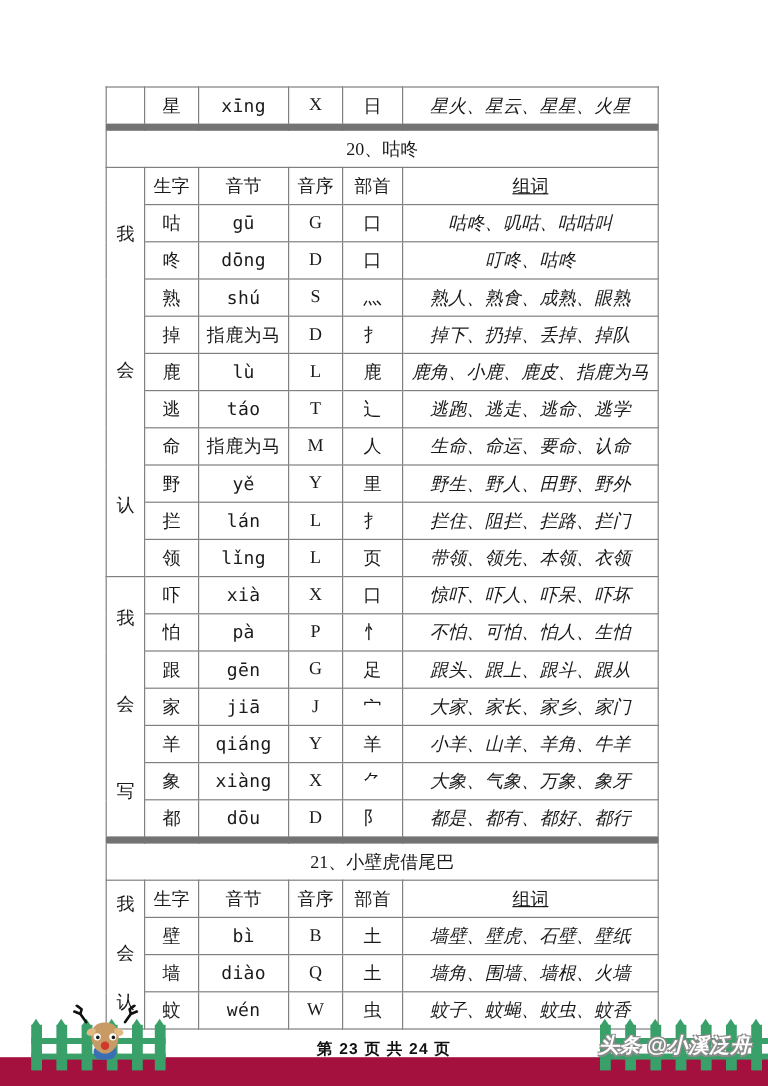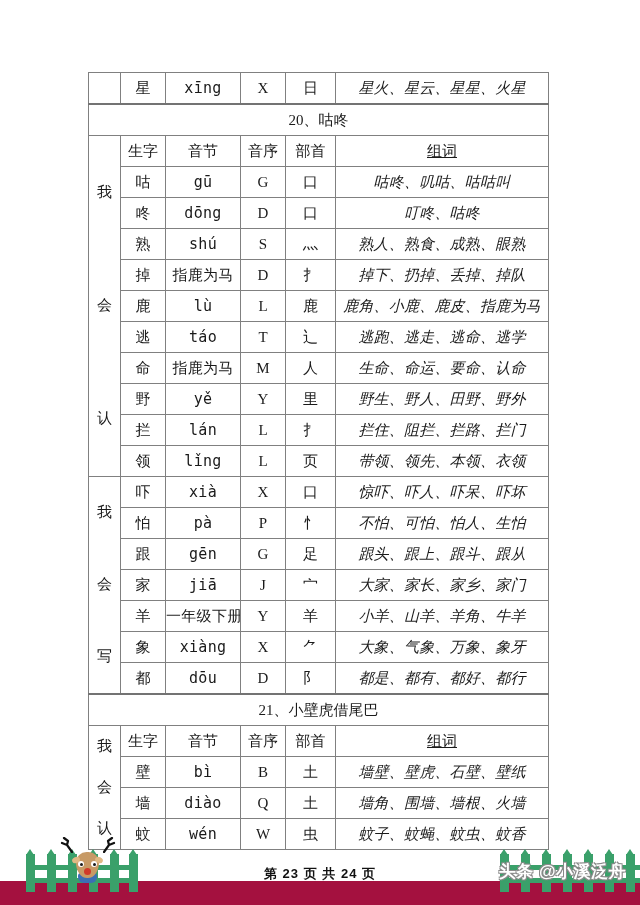--- a/index.html
+++ b/index.html
@@ -116,21 +116,21 @@
     font-style: italic;
   }
   td.words-head {
     text-align: center;
     padding-left: 0;
     color: #2222c4;
     font-size: 14px;
     text-decoration: underline;
   }
   tr.thick-top > td {
-    border-top: 2px solid #737373;
+    border-top: 6px solid #737373;
   }
 
   
   .footer {
     position: absolute;
     left: 0;
     bottom: 0;
     width: 640px;
     height: 62px;
   }
@@ -264,20 +264,21 @@
     color: #111111;
     letter-spacing: 1px;
   }
   .watermark {
     position: absolute;
     right: 14px;
     bottom: 22px;
     font-family: "Liberation Sans", sans-serif;
     font-size: 17px;
     font-weight: bold;
+    font-style: italic;
     color: #ffffff;
     letter-spacing: 0.5px;
     text-shadow:
       -1px -1px 0 #8a8a8a, 1px -1px 0 #8a8a8a,
       -1px  1px 0 #8a8a8a, 1px  1px 0 #8a8a8a;
     white-space: nowrap;
   }
 </style>
 </head>
 <body>
@@ -421,21 +422,21 @@
           </tr>
           <tr>
             <td class="zi-cell">家</td>
             <td class="py-cell">jiā</td>
             <td class="yx-cell">J</td>
             <td class="bs-cell">宀</td>
             <td class="words-cell">大家、家长、家乡、家门</td>
           </tr>
           <tr>
             <td class="zi-cell">羊</td>
-            <td class="py-cell">一年级下册</td>
+            <td class="py-cell">qiáng</td>
             <td class="yx-cell">Y</td>
             <td class="bs-cell">羊</td>
             <td class="words-cell">小羊、山羊、羊角、牛羊</td>
           </tr>
           <tr>
             <td class="zi-cell">象</td>
             <td class="py-cell">xiàng</td>
             <td class="yx-cell">X</td>
             <td class="bs-cell">⺈</td>
             <td class="words-cell">大象、气象、万象、象牙</td>

